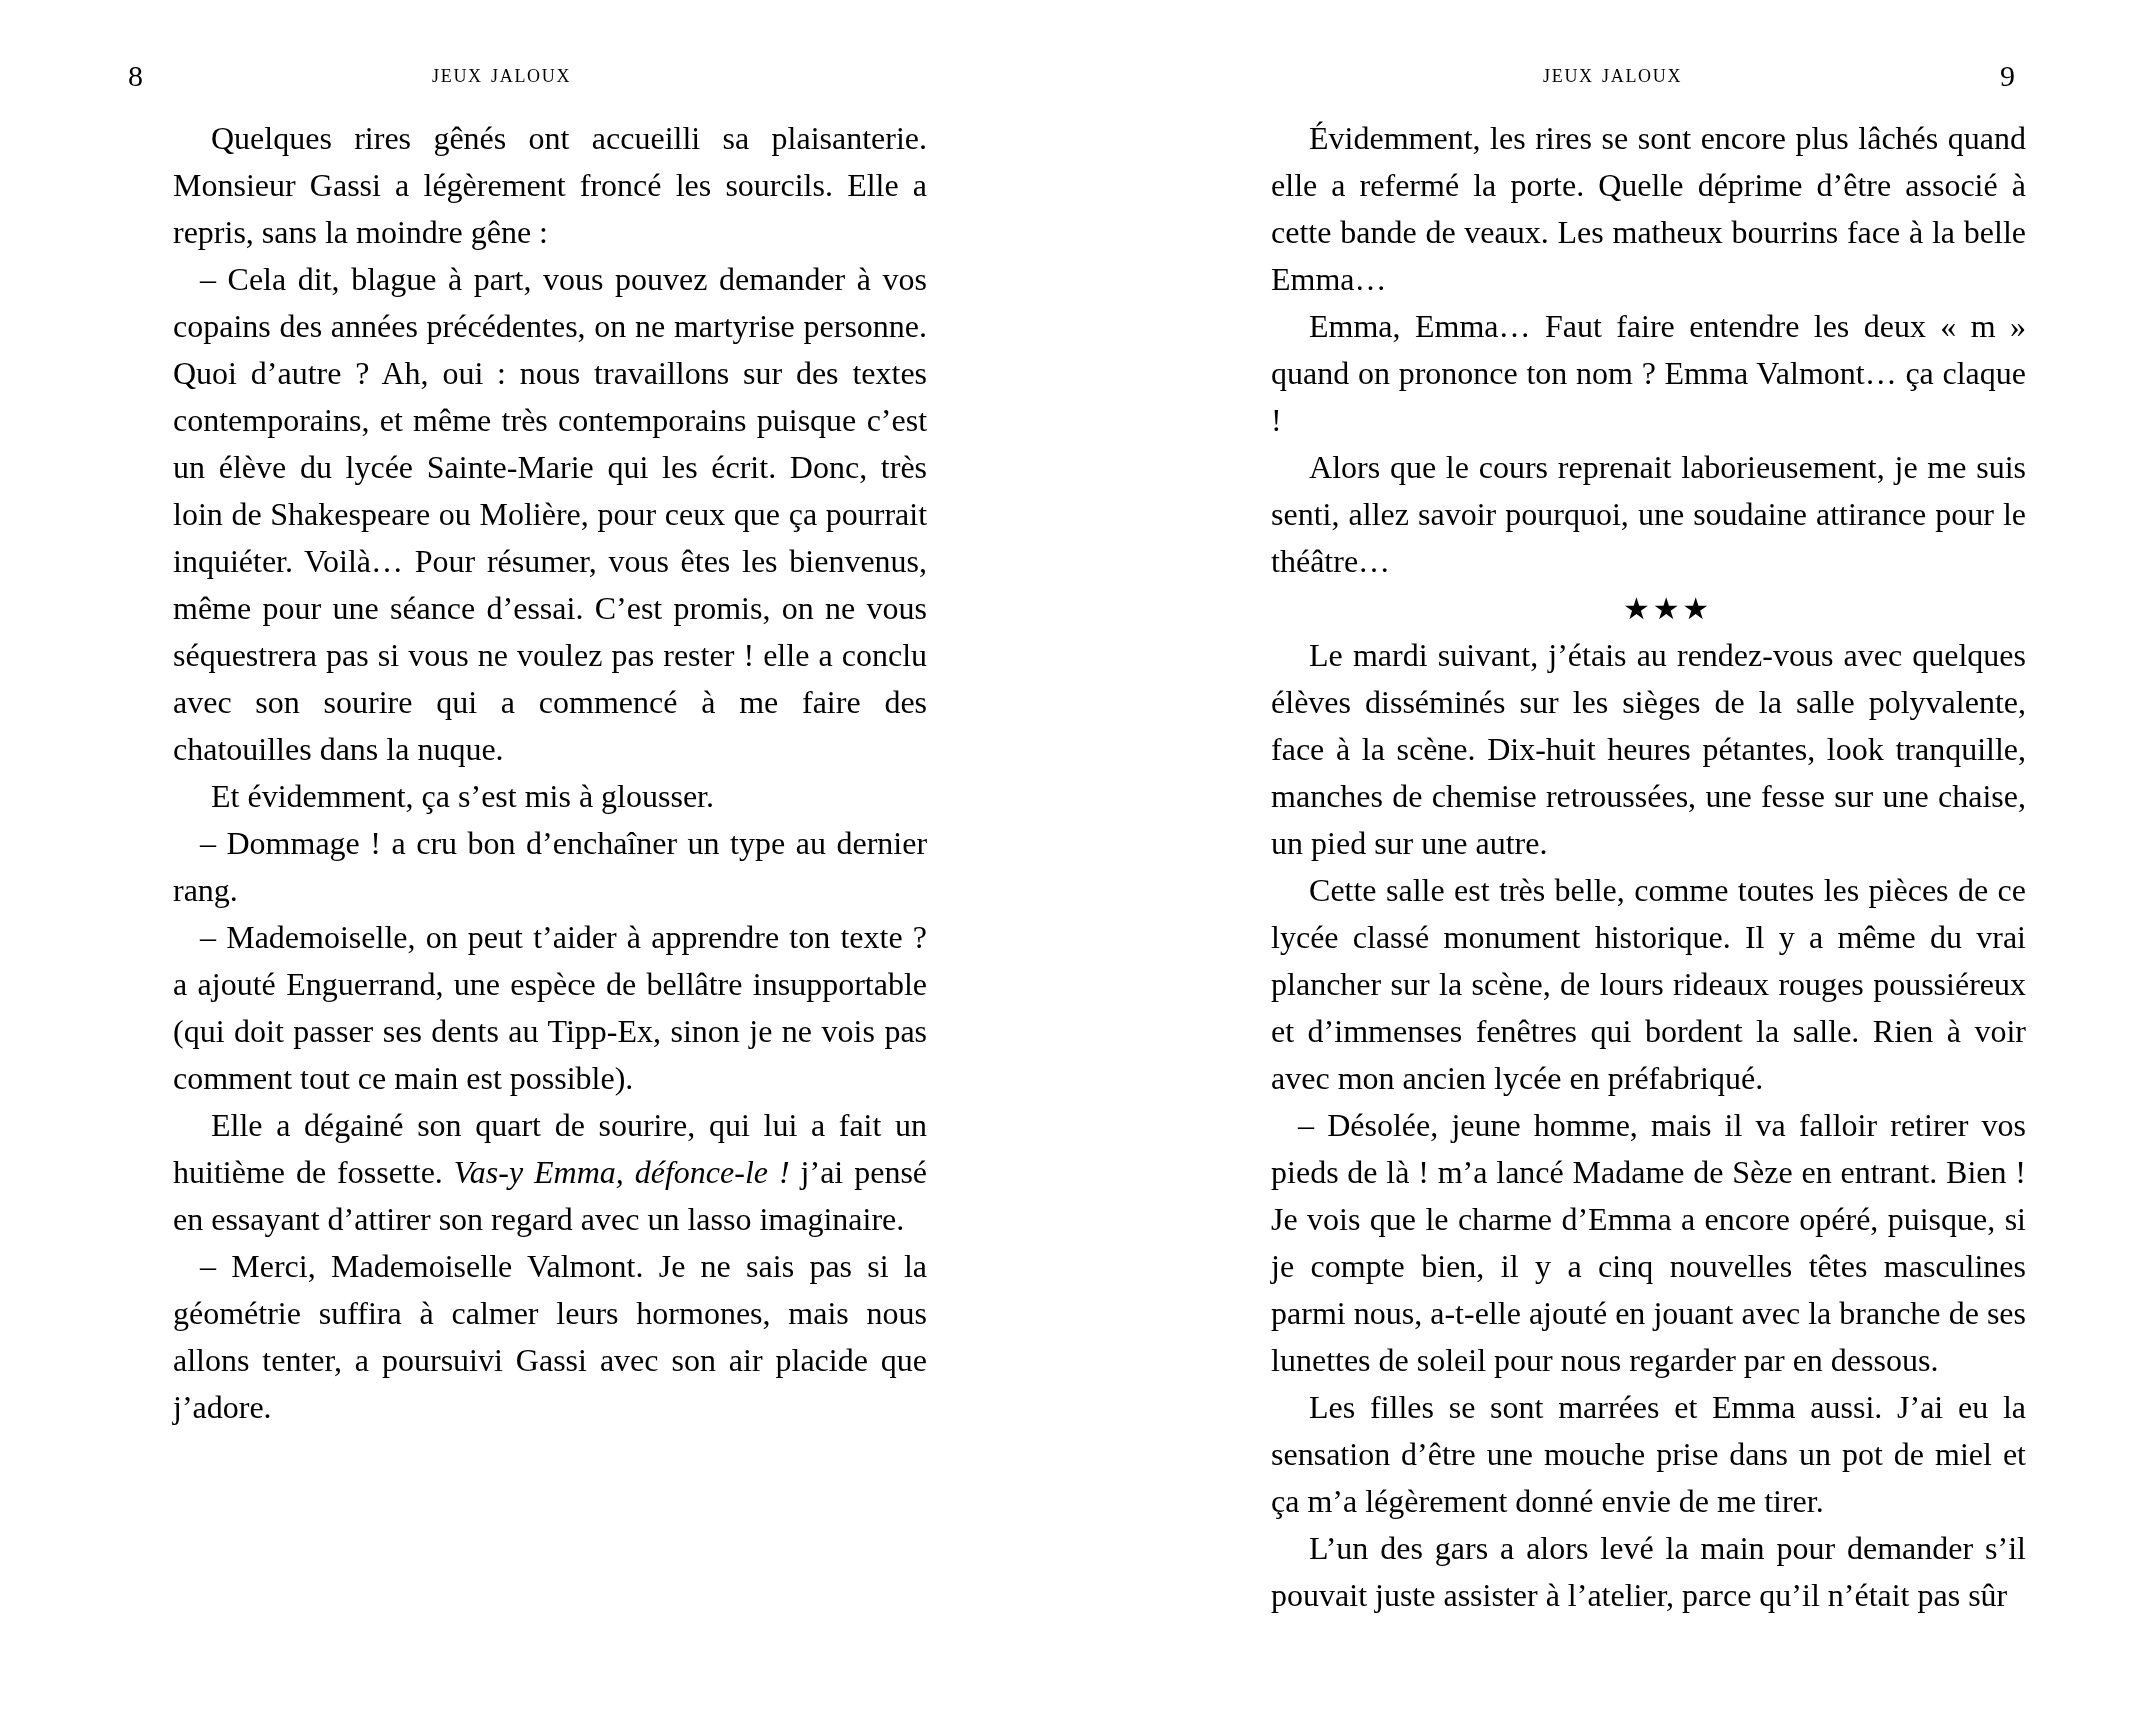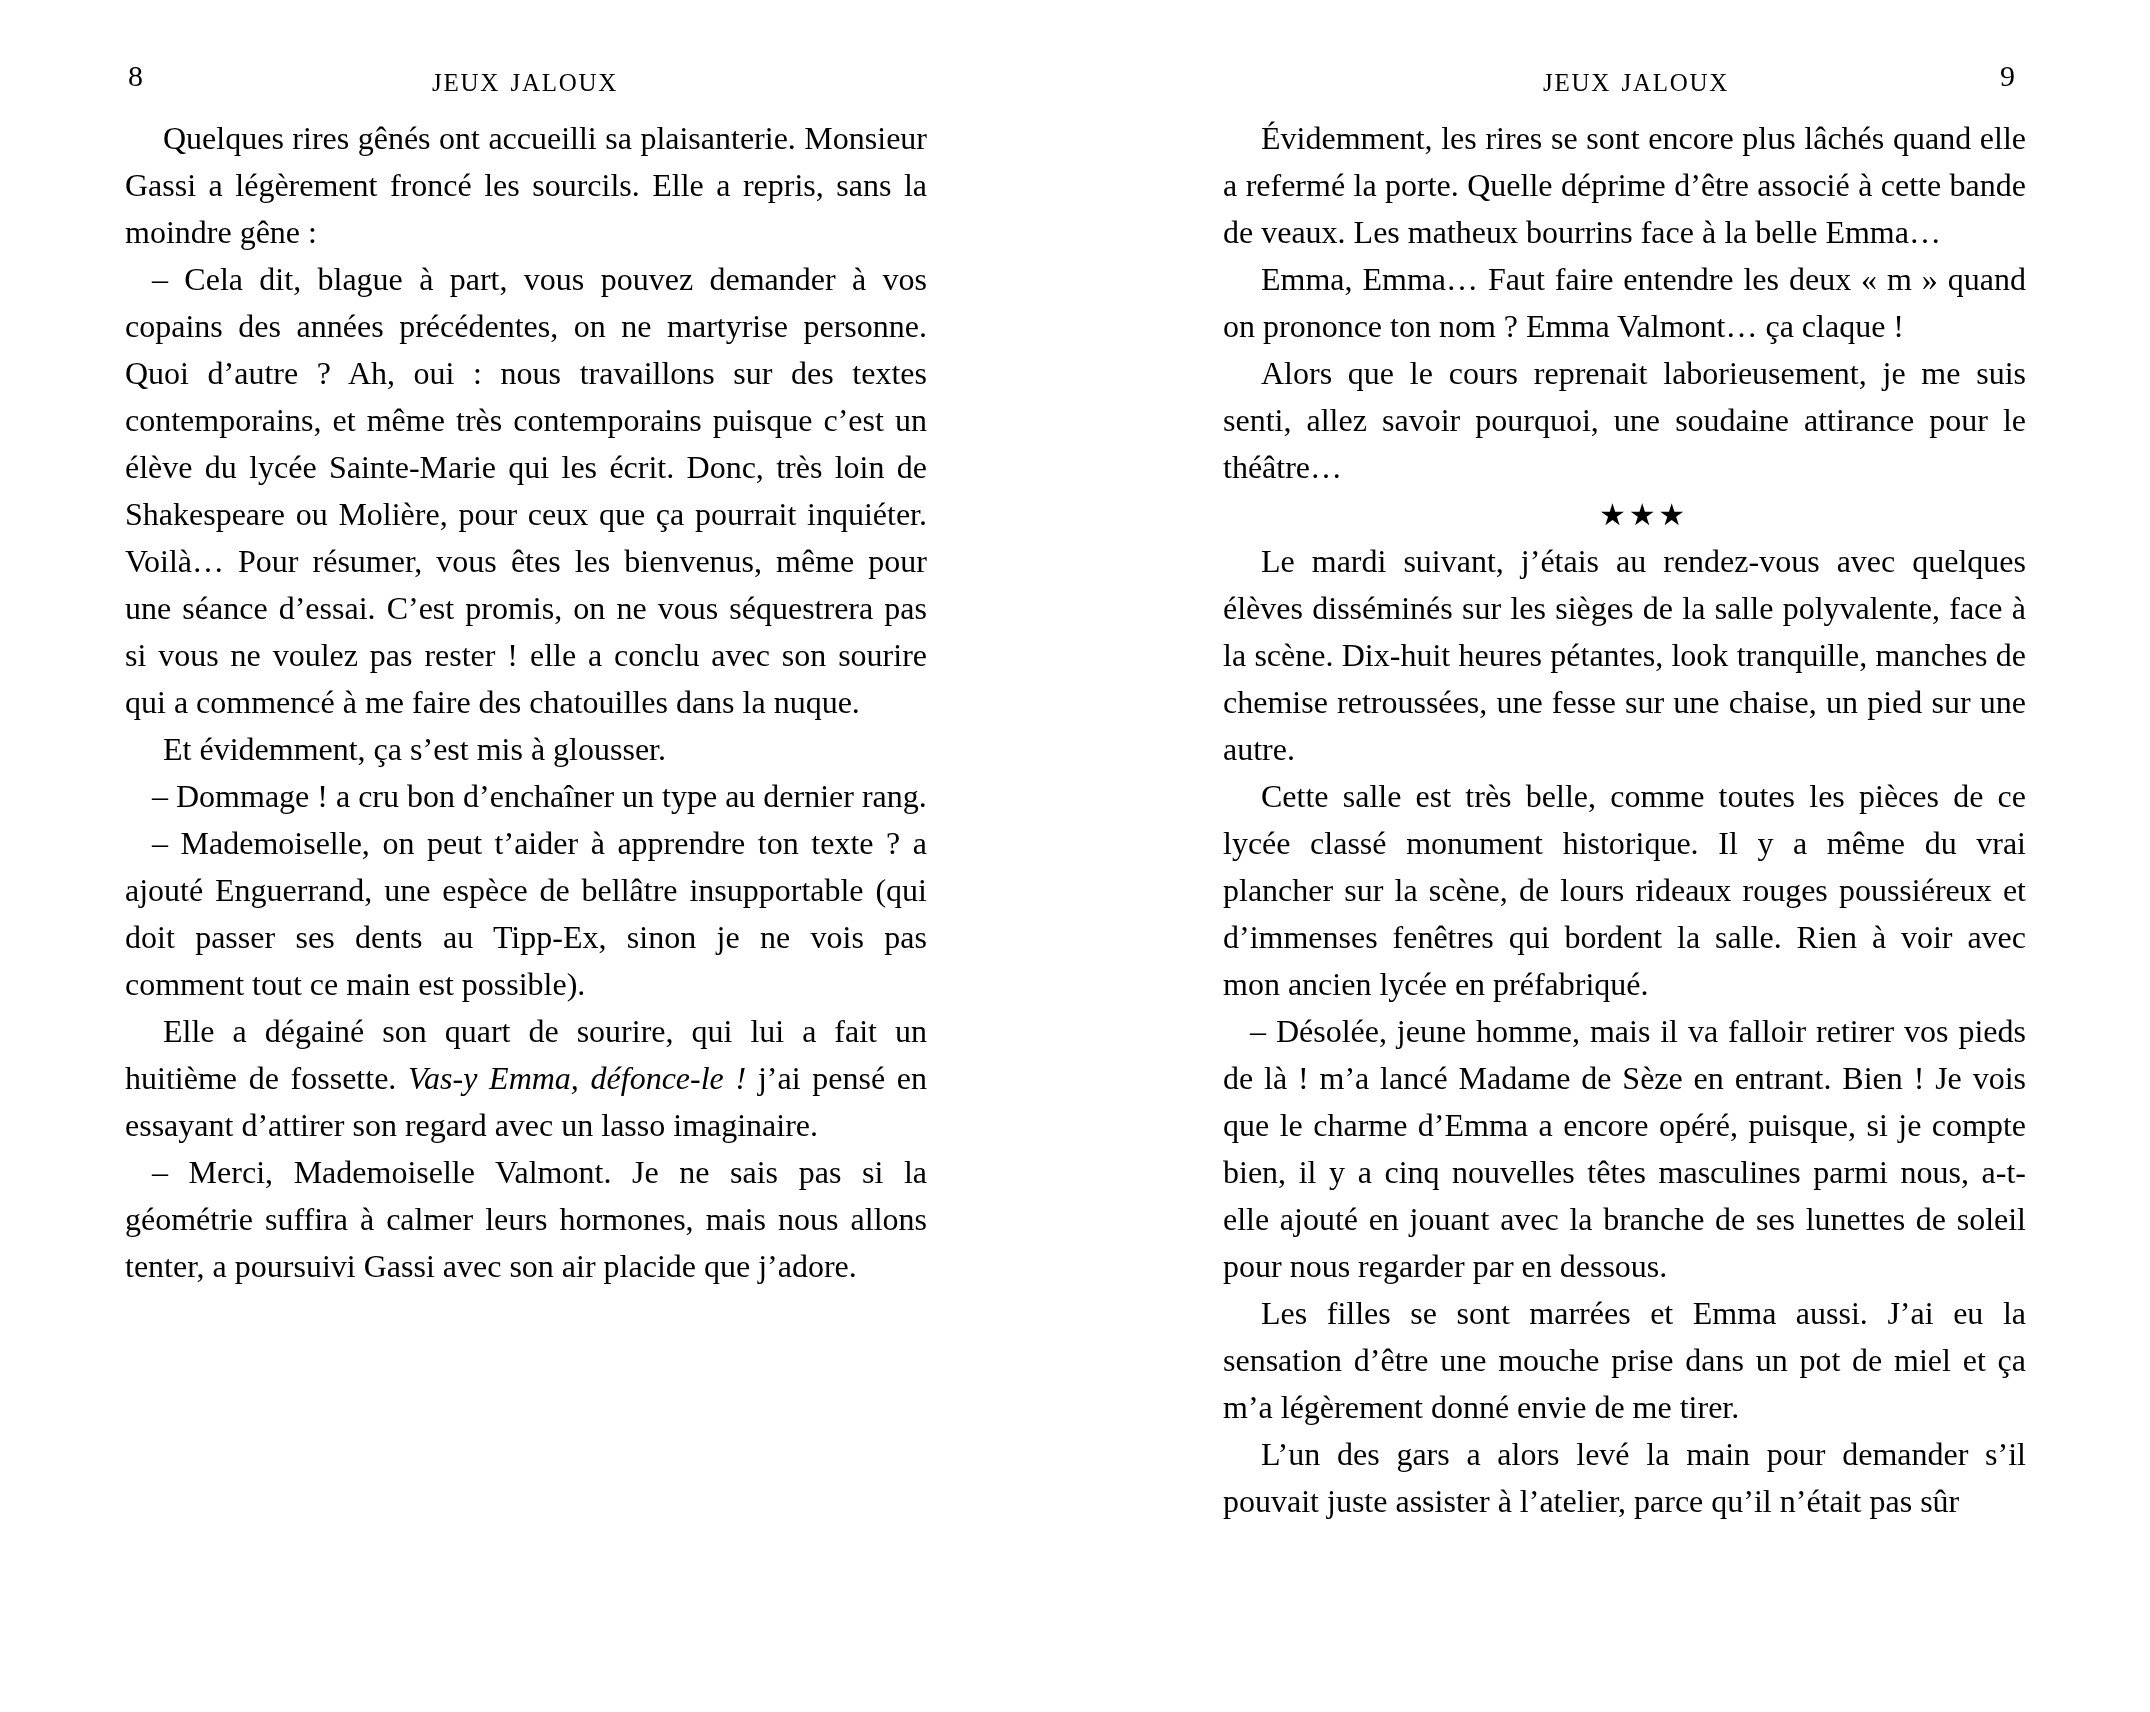--- a/index.html
+++ b/index.html
@@ -38,36 +38,37 @@
     white-space: nowrap;
   }
   .folio {
     font-size: 30px;
     letter-spacing: 0;
   }
   .runninghead-title {
     font-variant: small-caps;
     text-transform: lowercase;
     letter-spacing: 1.7px;
-    font-size: 36px;
+    font-size: 26px;
   }
   .head-left-folio  { left: 128px; }
   .head-left-title  { left: 432px; }
   .head-right-title { left: 1543px; }
   .head-right-folio { left: 2000px; }
 
   
   .pages {
     flex: 1 1 auto;
     display: flex;
     flex-direction: row;
   }
   .page {
     position: relative;
     box-sizing: border-box;
+    margin-left: 48px;
   }
   .page-left  { width: 1075px; padding: 0 148px 0 125px; }
   .page-right { width: 1076px; padding: 0 125px 8px 148px; }
 
   .textblock {
     font-size: 32px;
     line-height: 47px;
     text-align: justify;
     text-justify: inter-word;
     hyphens: none;

